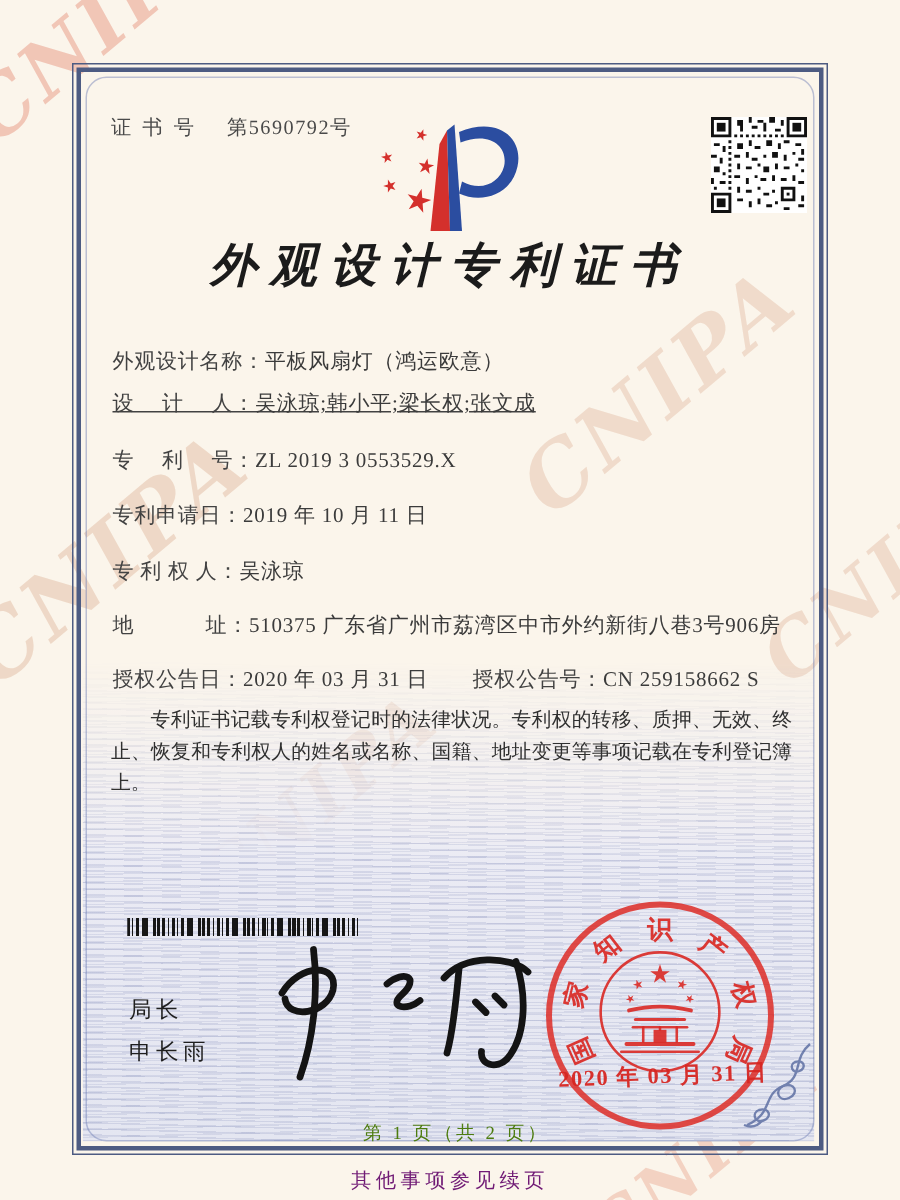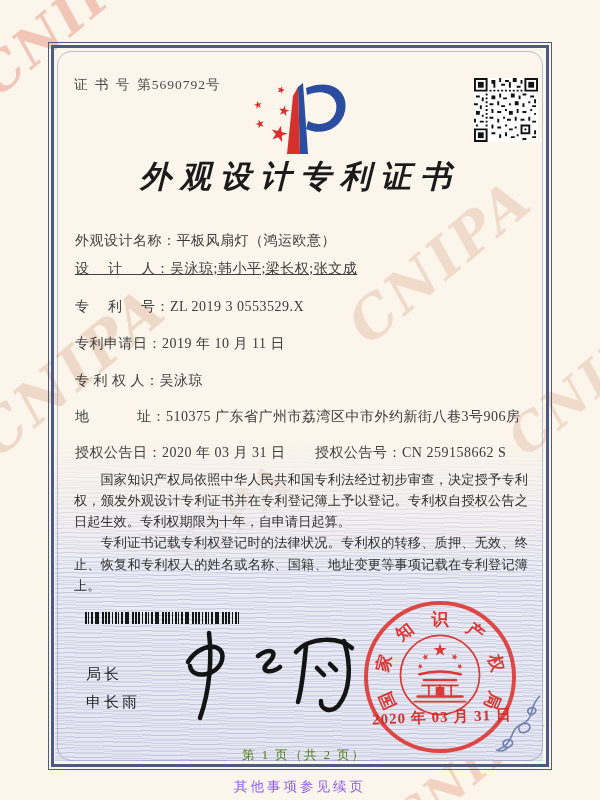--- a/index.html
+++ b/index.html
@@ -34,21 +34,21 @@
       linear-gradient(#efeef6,#e4e6f1);
     -webkit-mask-image:linear-gradient(to bottom, rgba(0,0,0,0) 0, #000 42%);
             mask-image:linear-gradient(to bottom, rgba(0,0,0,0) 0, #000 42%);
   }
   .innerline { position:absolute; left:57px; top:51px; width:484px; height:708px;
     border:1px solid rgba(108,124,180,.45); border-radius:14px; }
   .ornament { position:absolute; left:486px; top:694px; }
 
   .certno { position:absolute; left:74px; top:76px; font-size:13.5px;
     letter-spacing:2px; color:#4a4a4a; }
-  .certno .val { margin-left:6px; letter-spacing:1px; }
+  .certno .val { margin-left:20px; letter-spacing:1px; }
 
   .logo { position:absolute; left:229px; top:74px; }
   .qr { position:absolute; left:474px; top:78px; }
 
   .title { position:absolute; left:0; top:156px; width:100%; text-align:center;
     font-size:31px; font-weight:bold; letter-spacing:9px; color:#1b1b1b;font-style:italic; }
 
   .fields { position:absolute; left:75px; top:220px; width:460px;
     font-size:14px; color:#424242; letter-spacing:.5px; }
   .frow { position:absolute; left:0; white-space:nowrap; }
@@ -82,21 +82,21 @@
     color:rgba(217,40,36,.92); transform:rotate(var(--a)) translateY(-58px);
     font-family:"Liberation Serif",serif; }
   .emblem { position:absolute; left:50%; top:50%; transform:translate(-50%,-50%); }
   .sealdate { position:absolute; left:352px; top:708px; width:180px; text-align:center;
     font-size:15px; font-weight:bold; color:rgba(214,38,34,.95);
     letter-spacing:1px; transform:rotate(-2deg); }
 
   .pageno { position:absolute; left:4px; top:747px; width:100%; text-align:center;
     font-size:12.5px; color:#4d7c0f; letter-spacing:2px; }
   .contnote { position:absolute; left:0; top:778px; width:100%; text-align:center;
-    font-size:13.5px; color:#8b5cf6; letter-spacing:3px; }
+    font-size:13.5px; color:#701a75; letter-spacing:3px; }
 </style>
 </head>
 <body>
 
 <div class="page">
 
   <div class="wm wm1">CNIPA</div>
   <div class="wm wm2">CNIPA</div>
   <div class="wm wm3">CNIPA</div>
   <div class="wm wm4">CNIPA</div>
@@ -192,21 +192,20 @@
     </div>
     <div class="frow r7">
       <span class="flabel">授权公告日：</span><span class="fvalue">2020 年 03 月 31 日</span>
       <span class="grant2">
         <span class="flabel">授权公告号：</span><span class="fvalue">CN 259158662 S</span>
       </span>
     </div>
   </div>
 
   <div class="paras">
-    <p>国家知识产权局依照中华人民共和国专利法经过初步审查，决定授予专利权，颁发外观设计专利证书并在专利登记簿上予以登记。专利权自授权公告之日起生效。专利权期限为十年，自申请日起算。</p>
     <p>专利证书记载专利权登记时的法律状况。专利权的转移、质押、无效、终止、恢复和专利权人的姓名或名称、国籍、地址变更等事项记载在专利登记簿上。</p>
   </div>
 
   <div class="barcode"></div>
 
   <div class="officer">
     <div>局长</div>
     <div>申长雨</div>
   </div>
 

